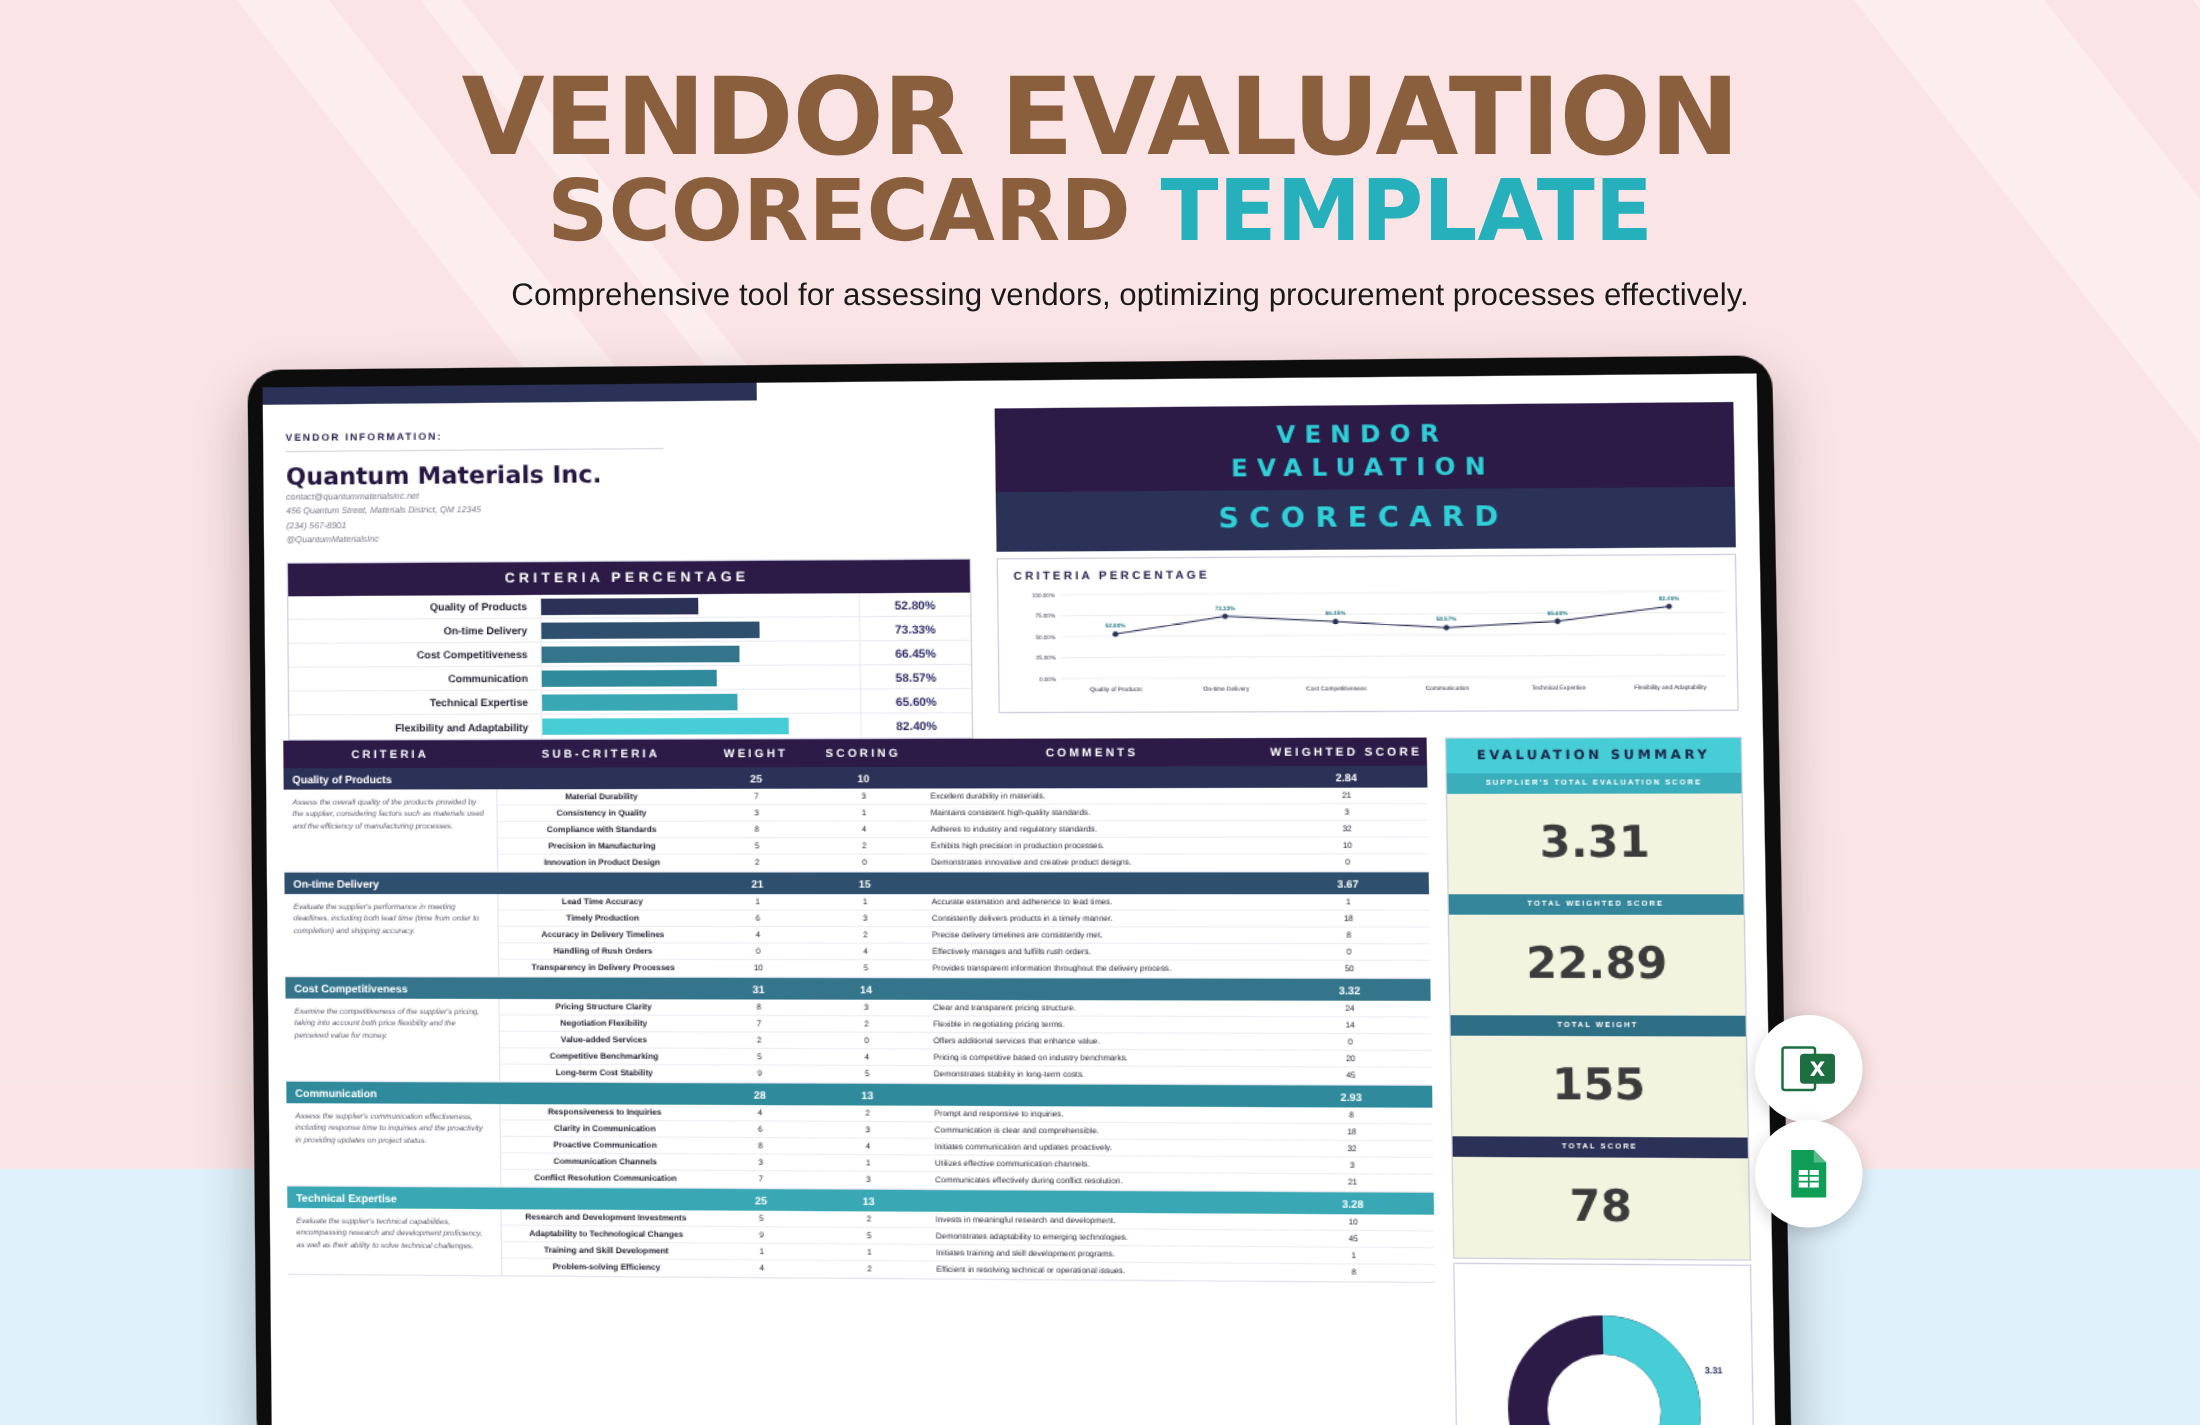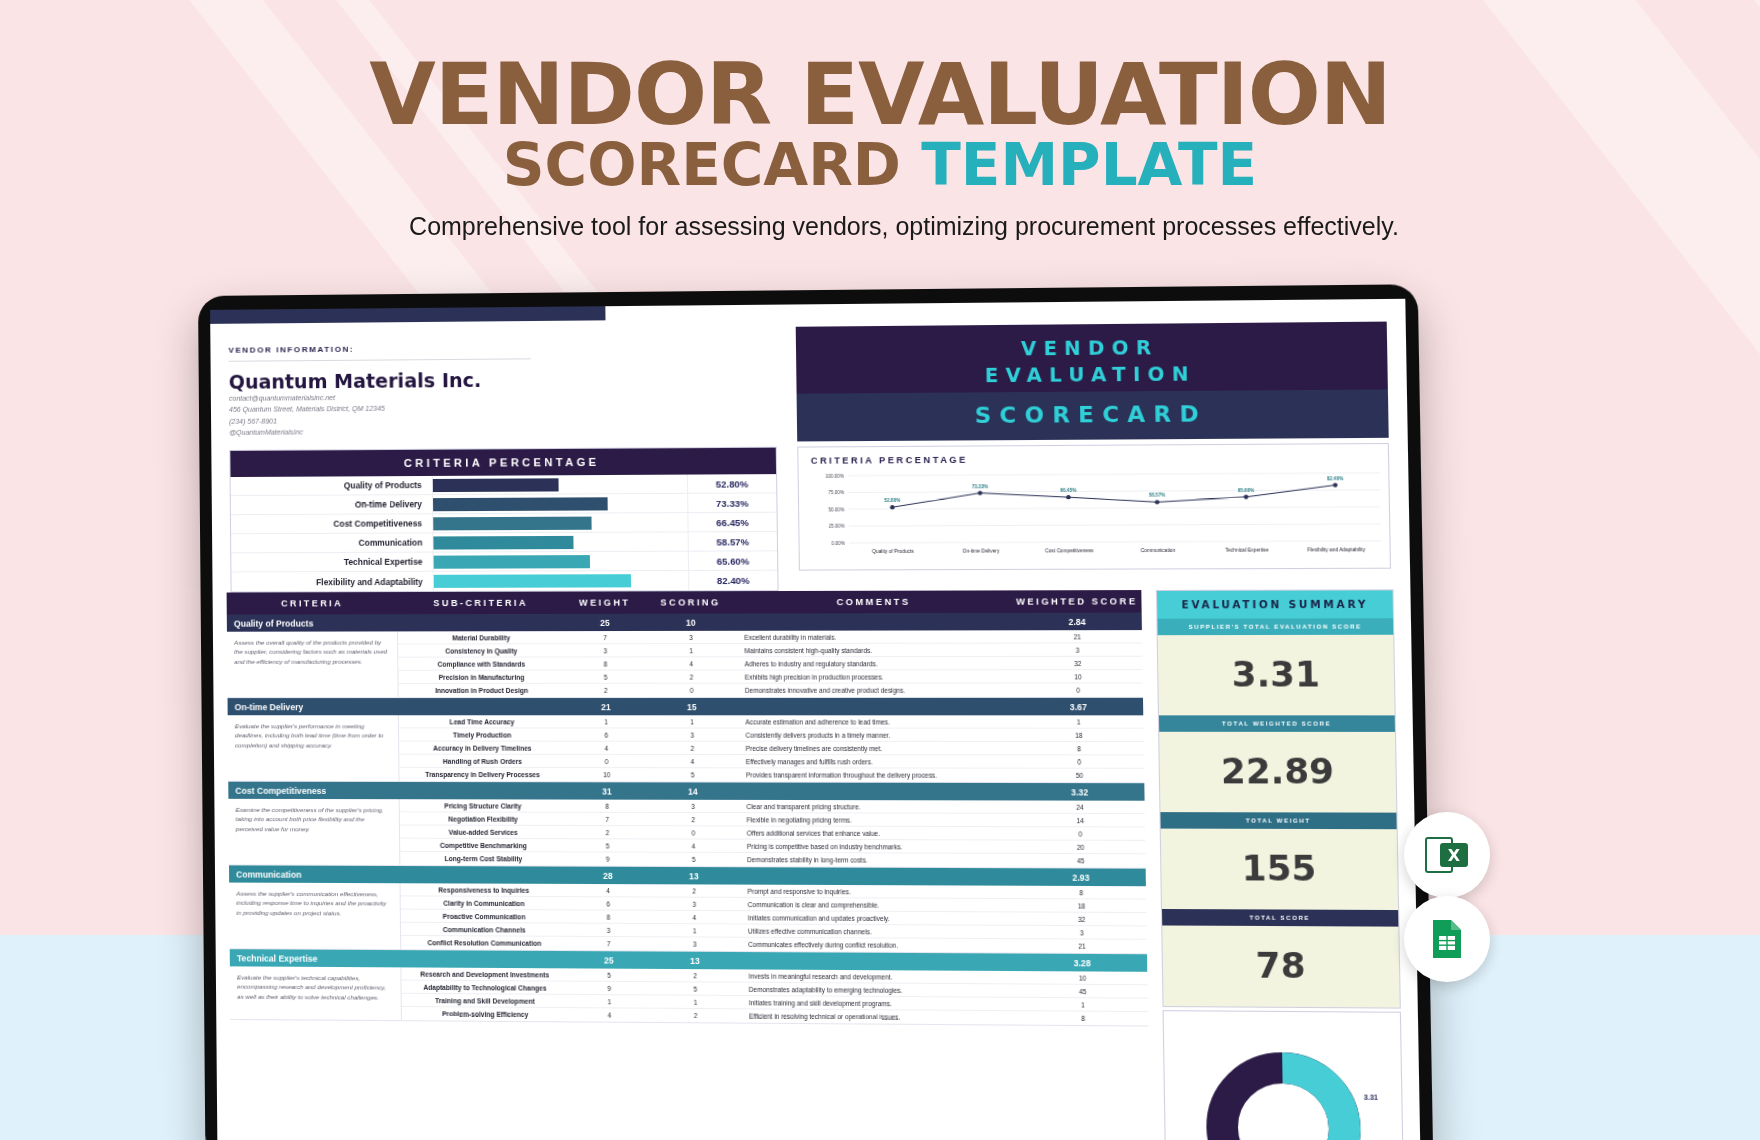--- a/index.html
+++ b/index.html
@@ -34,21 +34,21 @@
     font-weight: 700;
     font-size: 86px;
     letter-spacing: -1px;
     color: #8a5f3d;
     line-height: 0.98;
     text-transform: uppercase;
   }
   .title-l2 {
     font-family: "DejaVu Sans", sans-serif;
     font-weight: 700;
-    font-size: 58px;
+    font-size: 68px;
     color: #8a5f3d;
     line-height: 1.0;
     text-transform: uppercase;
   }
   .title-l2 .accent { color: #25b0bb; }
   .subtitle {
     margin-top: 18px;
     font-size: 25px;
     color: #1a1a1a;
     font-weight: 400;

